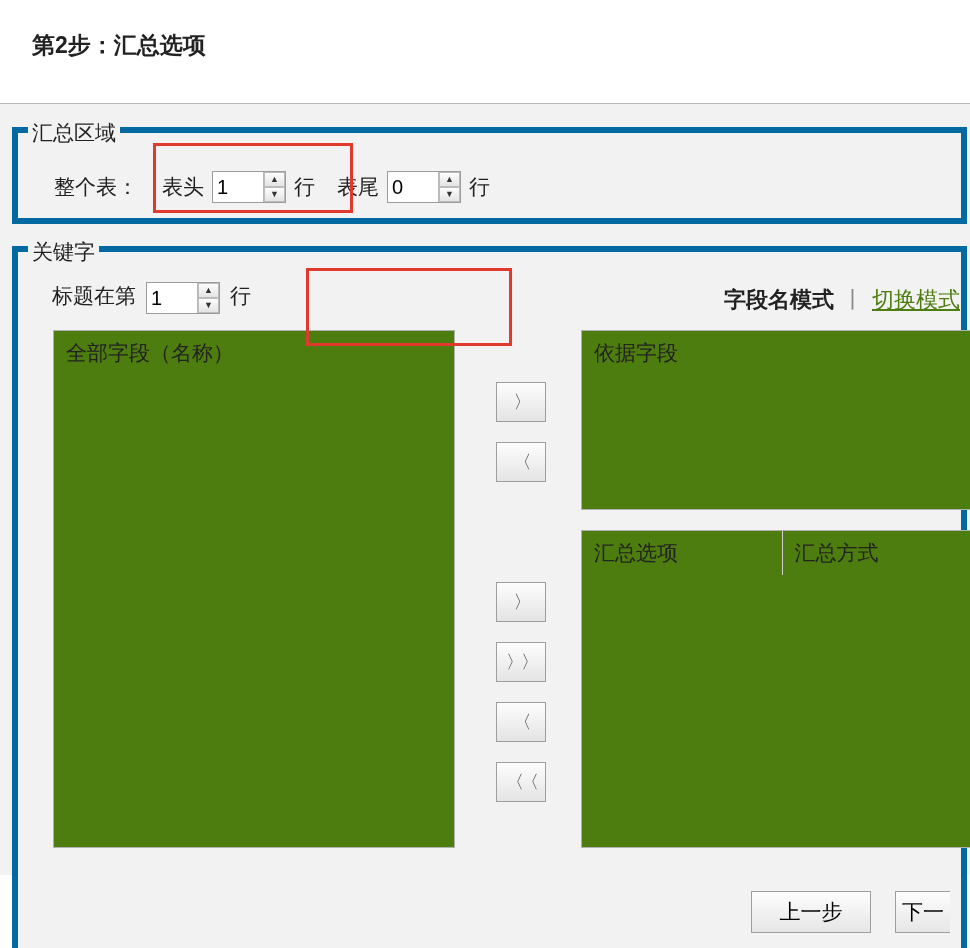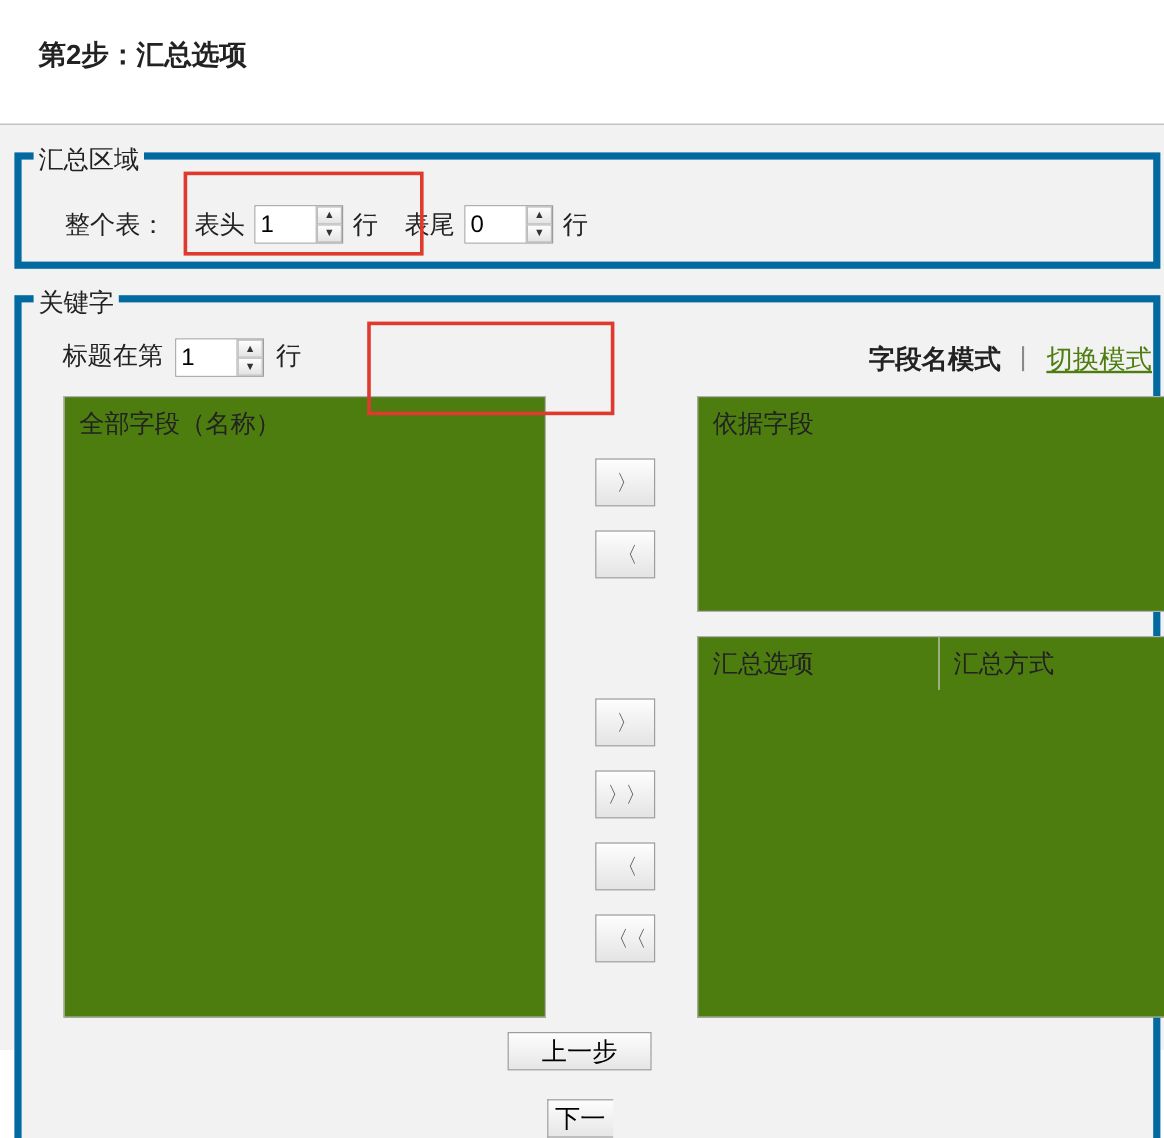--- a/index.html
+++ b/index.html
@@ -177,29 +177,28 @@
     font-size: 18px;
     color: #555;
     cursor: pointer;
     letter-spacing: -3px;
   }
 
   
   .footer {
     position: absolute;
     left: 0;
-    right: 0;
+    right: 16px;
     bottom: 0;
     height: 73px;
     display: flex;
     justify-content: flex-end;
     align-items: center;
     gap: 24px;
     padding-right: 4px;
-    flex-direction: column;
   }
   .footer button {
     min-width: 120px;
     height: 42px;
     border: 1px solid #9e9e9e;
     background: linear-gradient(#fdfdfd,#e6e6e6);
     font-size: 21px;
     cursor: pointer;
   }
 </style>

